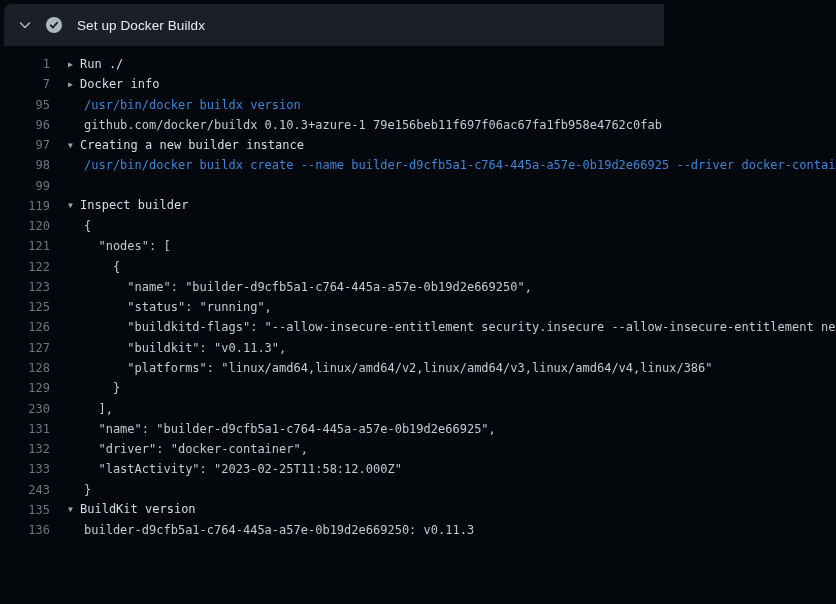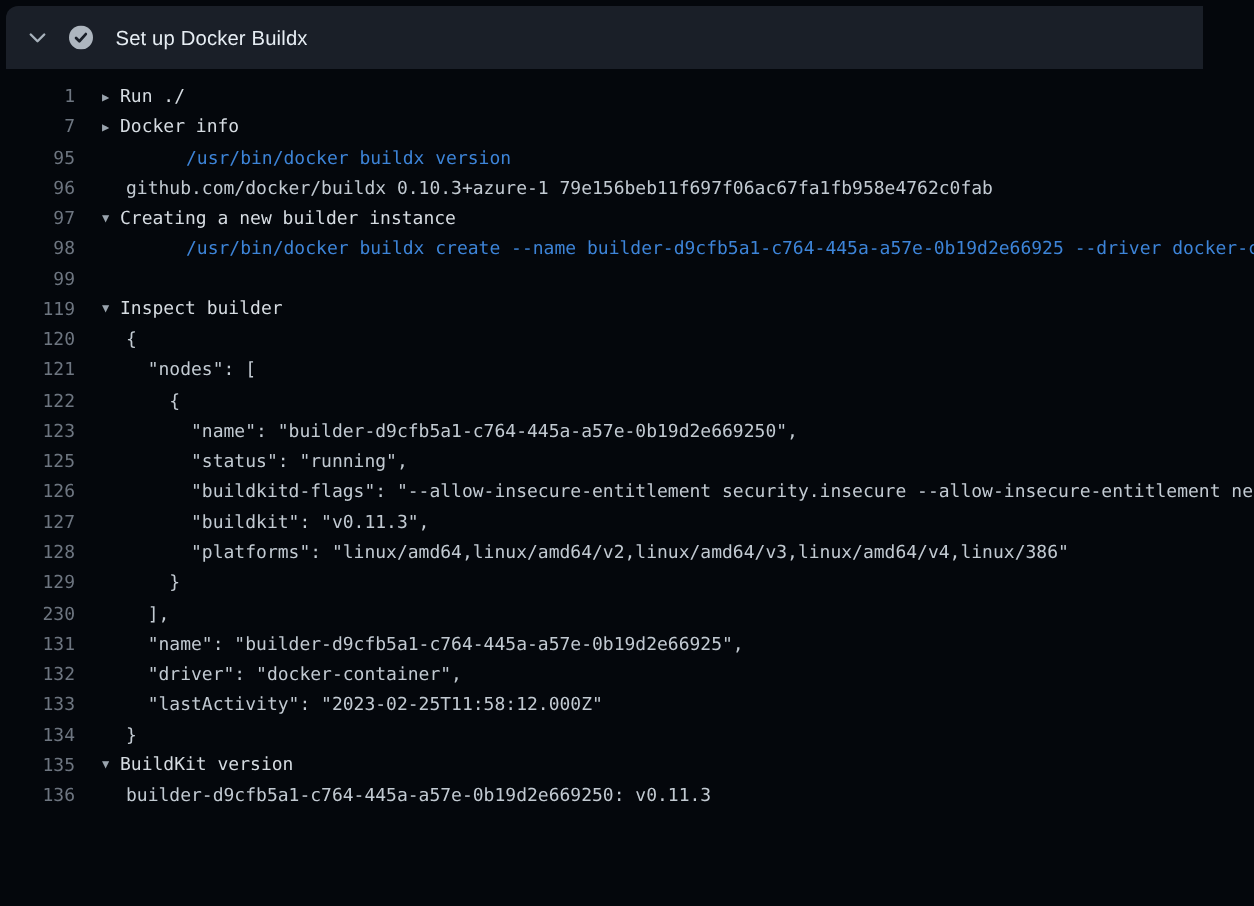--- a/index.html
+++ b/index.html
@@ -15,21 +15,21 @@
     --check-mark:#1a1f28;
     --chevron:#a8b2bc;
   }
   html,body{margin:0;padding:0;}
   body{
     width:836px;height:604px;position:relative;overflow:hidden;
     background:var(--page-bg);
     font-family:"DejaVu Sans Mono","Liberation Mono",monospace;
   }
   .step-header{
-    position:absolute;left:4px;top:4px;width:798px;height:42px;
+    position:absolute;left:4px;top:4px;width:660px;height:42px;
     background:var(--header-bg);
     border-top-left-radius:8px;
     display:flex;align-items:center;
     cursor:pointer;
   }
   .chev{margin-left:13px;display:flex;align-items:center;}
   .check{margin-left:13px;display:flex;align-items:center;}
   .step-title{
     margin-left:15px;
     font-family:"Liberation Sans","DejaVu Sans",sans-serif;
@@ -48,21 +48,21 @@
     flex:none;width:50px;text-align:right;
     color:var(--line-number);cursor:pointer;
   }
   .body{margin-left:18px;white-space:pre;overflow:hidden;}
   .body.indent{padding-left:16px;}
   .arrow{
     display:inline-block;width:12px;font-size:8px;
     color:var(--arrow);vertical-align:1px;cursor:pointer;
   }
   .t-group{color:var(--group-text);cursor:pointer;}
-  .t-command{color:var(--command-text);margin-left:40px;}
+  .t-command{color:var(--command-text);}
   .t-output{color:var(--output-text);}
 </style>
 </head>
 <body>
 
 <div class="step-header">
   <span class="chev">
     <svg width="16" height="16" viewBox="0 0 16 16">
       <path d="M3.5 6l4.5 4.5L12.5 6" fill="none" stroke="var(--chevron)" stroke-width="1.6" stroke-linecap="round" stroke-linejoin="round"></path>
     </svg>
@@ -154,21 +154,21 @@
     </div>
     <div class="row">
       <span class="num">132</span>
       <span class="body indent"><span class="t-output">  "driver": "docker-container",</span></span>
     </div>
     <div class="row">
       <span class="num">133</span>
       <span class="body indent"><span class="t-output">  "lastActivity": "2023-02-25T11:58:12.000Z"</span></span>
     </div>
     <div class="row">
-      <span class="num">134</span>
+      <span class="num">243</span>
       <span class="body indent"><span class="t-output">}</span></span>
     </div>
     <div class="row">
       <span class="num">135</span>
       <span class="body"><span class="arrow">▼</span><span class="t-group">BuildKit version</span></span>
     </div>
     <div class="row">
       <span class="num">136</span>
       <span class="body indent"><span class="t-output">builder-d9cfb5a1-c764-445a-a57e-0b19d2e669250: v0.11.3</span></span>
     </div>

